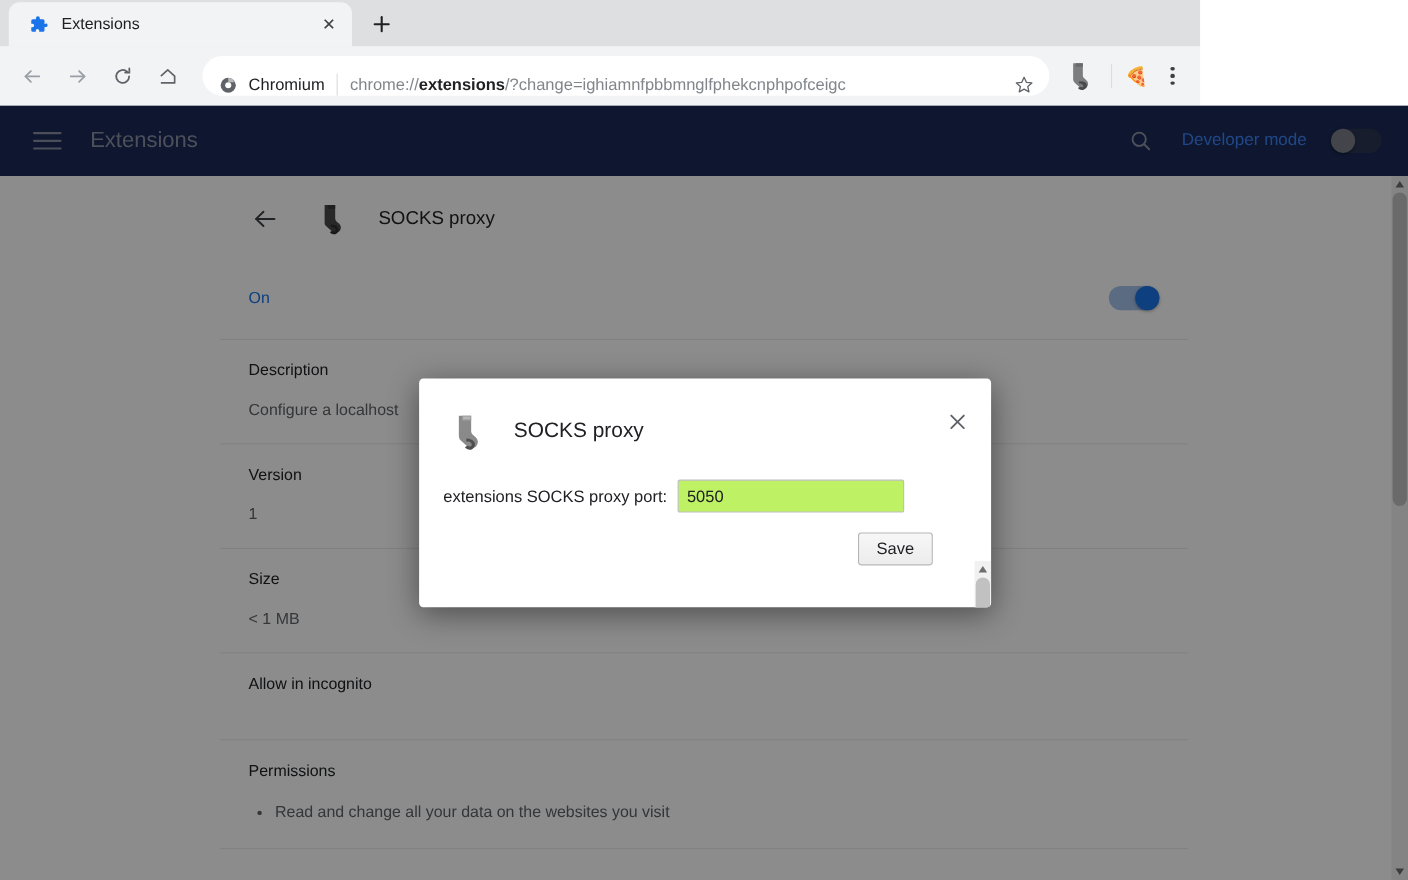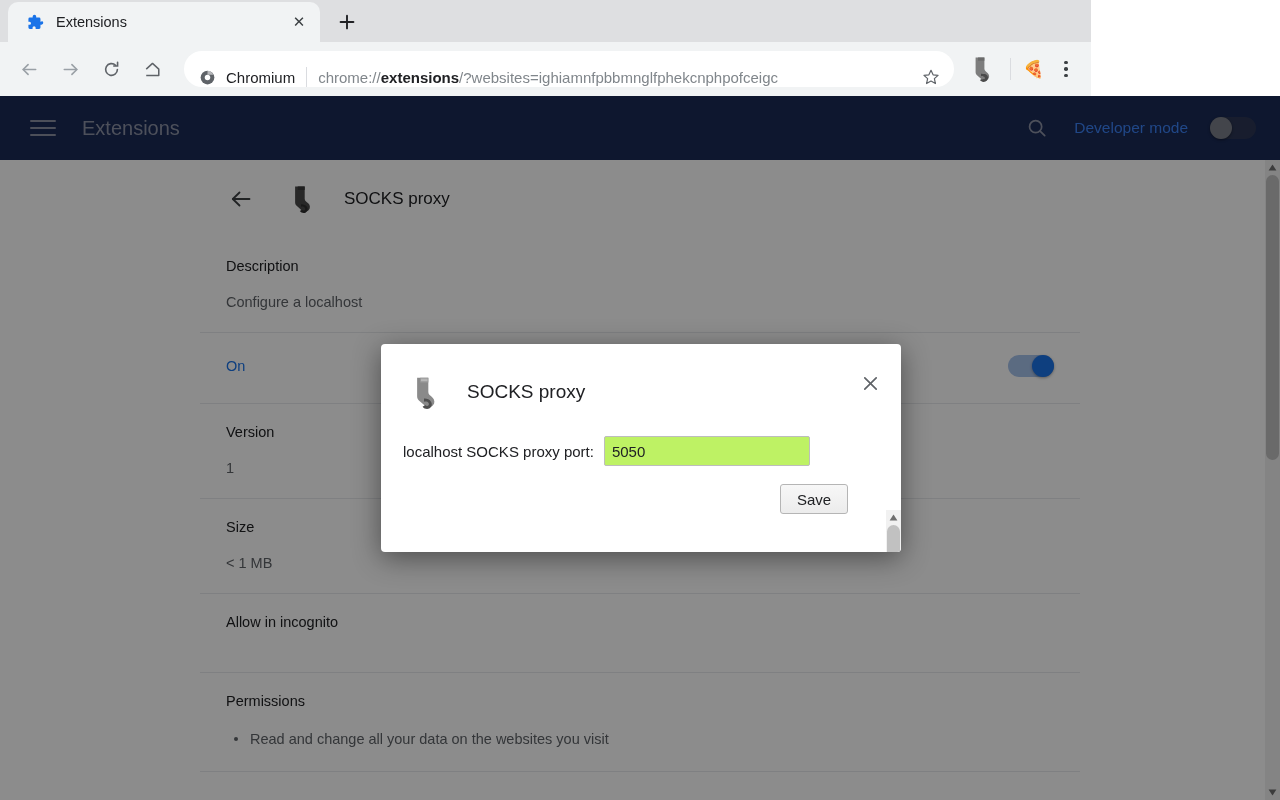--- a/index.html
+++ b/index.html
@@ -450,21 +450,21 @@
     <div class="omnibox">
       <span class="omni-secicon">
         <svg width="15" height="15" viewBox="0 0 24 24">
           <circle cx="12" cy="12" r="11" fill="#5f6368"></circle>
           <circle cx="12" cy="12" r="4.4" fill="#ffffff"></circle>
           <path d="M12 7.6h9.3A11 11 0 0 0 12 1v6.6z" fill="#ffffff" opacity=".55"></path>
         </svg>
       </span>
       <span class="omni-brand">Chromium</span>
       <span class="omni-sep"></span>
-      <span class="omni-url"><span>chrome://</span><b>extensions</b><span>/?websites=ighiamnfpbbmnglfphekcnphpofceigc</span></span>
+      <span class="omni-url"><span>chrome://</span><b>extensions</b><span>/?change=ighiamnfpbbmnglfphekcnphpofceigc</span></span>
       <span class="omni-star">
         <svg width="18" height="18" viewBox="0 0 24 24" fill="none" stroke="#5f6368" stroke-width="1.6" stroke-linejoin="round">
           <polygon points="12,3 14.8,9.1 21.4,9.8 16.5,14.2 17.9,20.7 12,17.4 6.1,20.7 7.5,14.2 2.6,9.8 9.2,9.1"></polygon>
         </svg>
       </span>
     </div>
 
     <div class="ext-icon">
       <svg width="22" height="26" viewBox="0 0 22 26">
         <path d="M8 1.5h6.4v11.2c0 2.0 1.6 2.8 3.2 4.2 1.9 1.7 2.1 4.4.5 6.2-1.6 1.8-4.4 2.0-6.3.4L7.0 19.2c-1.0-.9-1.4-1.9-1.4-3.3V1.5z" fill="#7d7d7d"></path>
@@ -517,32 +517,32 @@
             <svg width="24" height="30" viewBox="0 0 22 26">
               <path d="M8 1.5h6.4v11.2c0 2.0 1.6 2.8 3.2 4.2 1.9 1.7 2.1 4.4.5 6.2-1.6 1.8-4.4 2.0-6.3.4L7.0 19.2c-1.0-.9-1.4-1.9-1.4-3.3V1.5z" fill="#4a4a4a"></path>
               <path d="M8 1.5h6.4v3.2H8z" fill="#3a3a3a"></path>
               <path d="M11.0 17.8c2.0-.2 4.4.6 5.6 2.6 1.1 1.9.4 4.2-1.5 5.1-1.9.9-4.0.1-5.2-1.4l2.0-1.2c.8.9 2.1.9 2.7.1.6-.9.1-2.2-1.0-2.7-.8-.4-1.8-.4-2.6-.1z" fill="#2e2e2e"></path>
             </svg>
           </span>
           <span class="detail-title">SOCKS proxy</span>
         </div>
 
         <div class="sec">
-          <div class="sec-row">
-            <div class="sec-label">Description</div>
-            <div class="sec-value">Configure a localhost</div>
-          </div>
-        </div>
-
-        <div class="sec">
           <div class="on-row">
             <span class="on-text">On</span>
             <span class="enable-toggle">
                 <span class="knob"></span>
               </span>
+          </div>
+        </div>
+
+        <div class="sec">
+          <div class="sec-row">
+            <div class="sec-label">Description</div>
+            <div class="sec-value">Configure a localhost</div>
           </div>
         </div>
 
         <div class="sec">
           <div class="sec-row">
             <div class="sec-label">Version</div>
             <div class="sec-value">1</div>
           </div>
         </div>
 
@@ -604,21 +604,21 @@
       <span class="modal-close">
         <svg width="19" height="19" viewBox="0 0 20 20" stroke="#5f6368" stroke-width="1.8" stroke-linecap="round">
           <line x1="4" y1="4" x2="16" y2="16"></line>
             <line x1="16" y1="4" x2="4" y2="16"></line>
         </svg>
       </span>
     </div>
 
     <div class="modal-body">
       <div class="field-row">
-        <label class="field-label">localhost SOCKS proxy port:</label>
+        <label class="field-label">extensions SOCKS proxy port:</label>
         <input class="field-input" type="text" value="5050" style="">
       </div>
       <div class="btn-row">
         <button class="save-btn">Save</button>
       </div>
 
       <div class="modal-scrollbar">
         <div class="sb-arrow">
           <svg width="9" height="7" viewBox="0 0 9 7">
               <polygon points="4.5,0.6 8.4,6.4 0.6,6.4" fill="#6e6e6e"></polygon>

